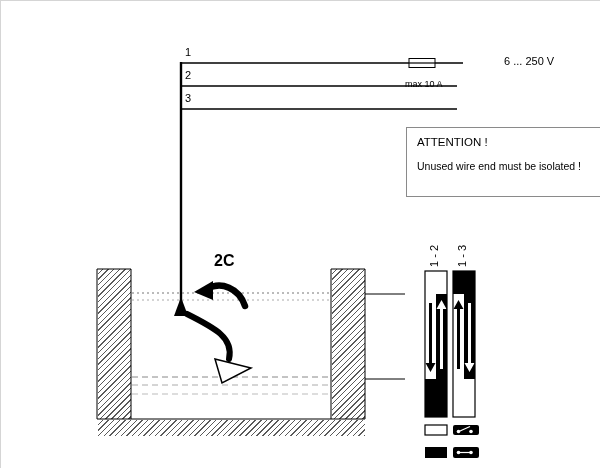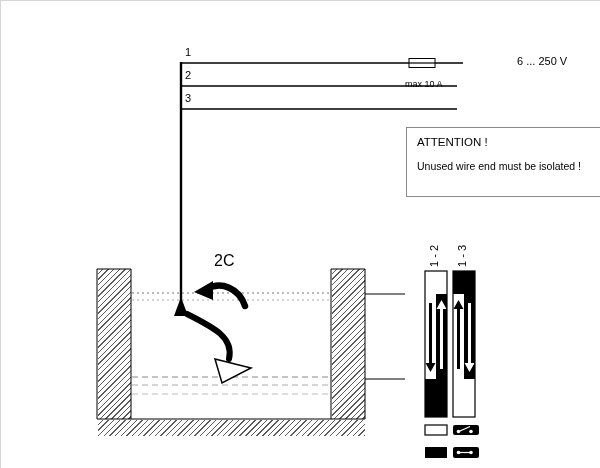--- a/index.html
+++ b/index.html
@@ -11,21 +11,21 @@
     border: 1px solid #d5d5d5;
     box-sizing: content-box;
     font-family: "Liberation Sans", sans-serif;
     color: #000;
     overflow: hidden;
   }
   .abs { position: absolute; }
   .wire-label { font-size: 11px; line-height: 11px; }
   .fuse-label { font-size: 9px; line-height: 9px; margin-top: 35px; }
   .voltage-label { font-size: 11px; line-height: 12px; }
-  .cable-label { font-size: 16px; font-weight: normal; line-height: 16px; }
+  .cable-label { font-size: 16px; font-weight: bold; line-height: 16px; }
   .attention-box {
     left: 405px; top: 126px; width: 186px; height: 52px;
     border: 1px solid #8a8a8a;
     padding: 8px 10px;
     box-sizing: content-box;
     background: #ffffff;
   }
   .attention-title { font-size: 11.5px; margin-bottom: 12px; }
   .attention-body { font-size: 10.5px; }
   .hatch {
@@ -134,21 +134,21 @@
       </g>
     </g>
   </svg>
 
   <div class="abs wire-label" style="left:184px; top:46px;">1</div>
   <div class="abs wire-label" style="left:184px; top:69px;">2</div>
   <div class="abs wire-label" style="left:184px; top:92px;">3</div>
 
   <div class="abs fuse-label" style="left:404px; top:44px;">max 10 A</div>
 
-  <div class="abs voltage-label" style="left:490px; top:54px;padding-left:26px;">6 ... 250 V</div>
+  <div class="abs voltage-label" style="left:477px; top:54px;padding-left:26px;">6 ... 250 V</div>
 
   <div class="abs attention-box">
     <div class="attention-title">ATTENTION !</div>
     <div class="attention-body">Unused wire end must be isolated !</div>
   </div>
 
   <div class="abs cable-label" style="left:213px; top:252px;">2C</div>
 
 </div>
 

